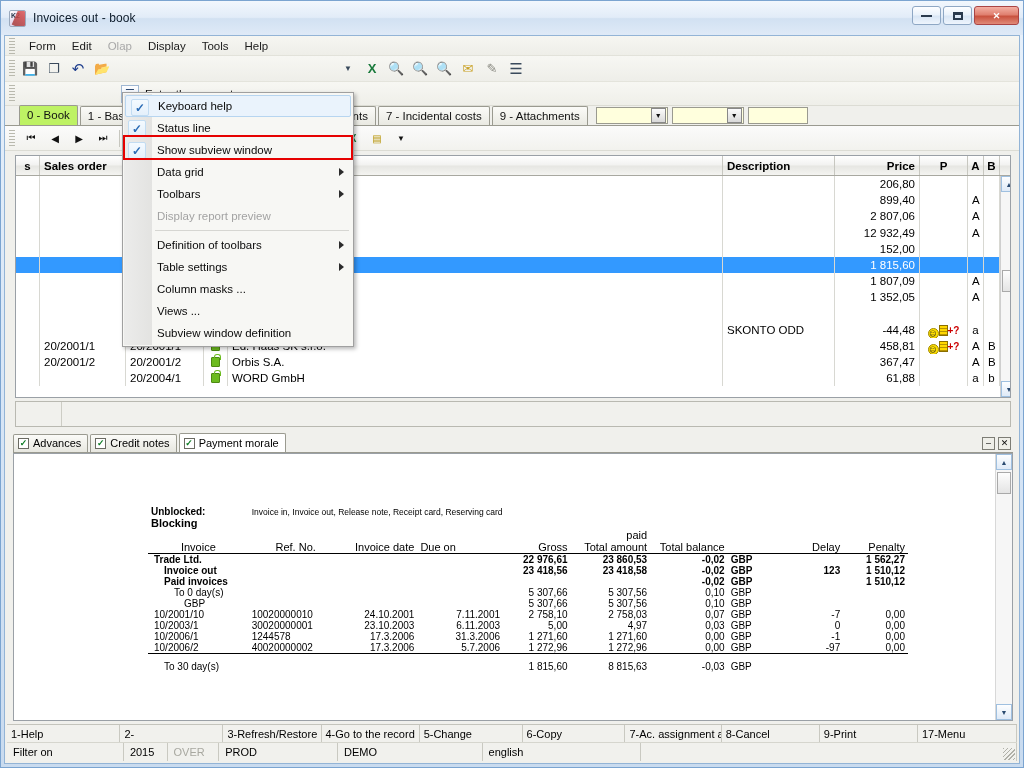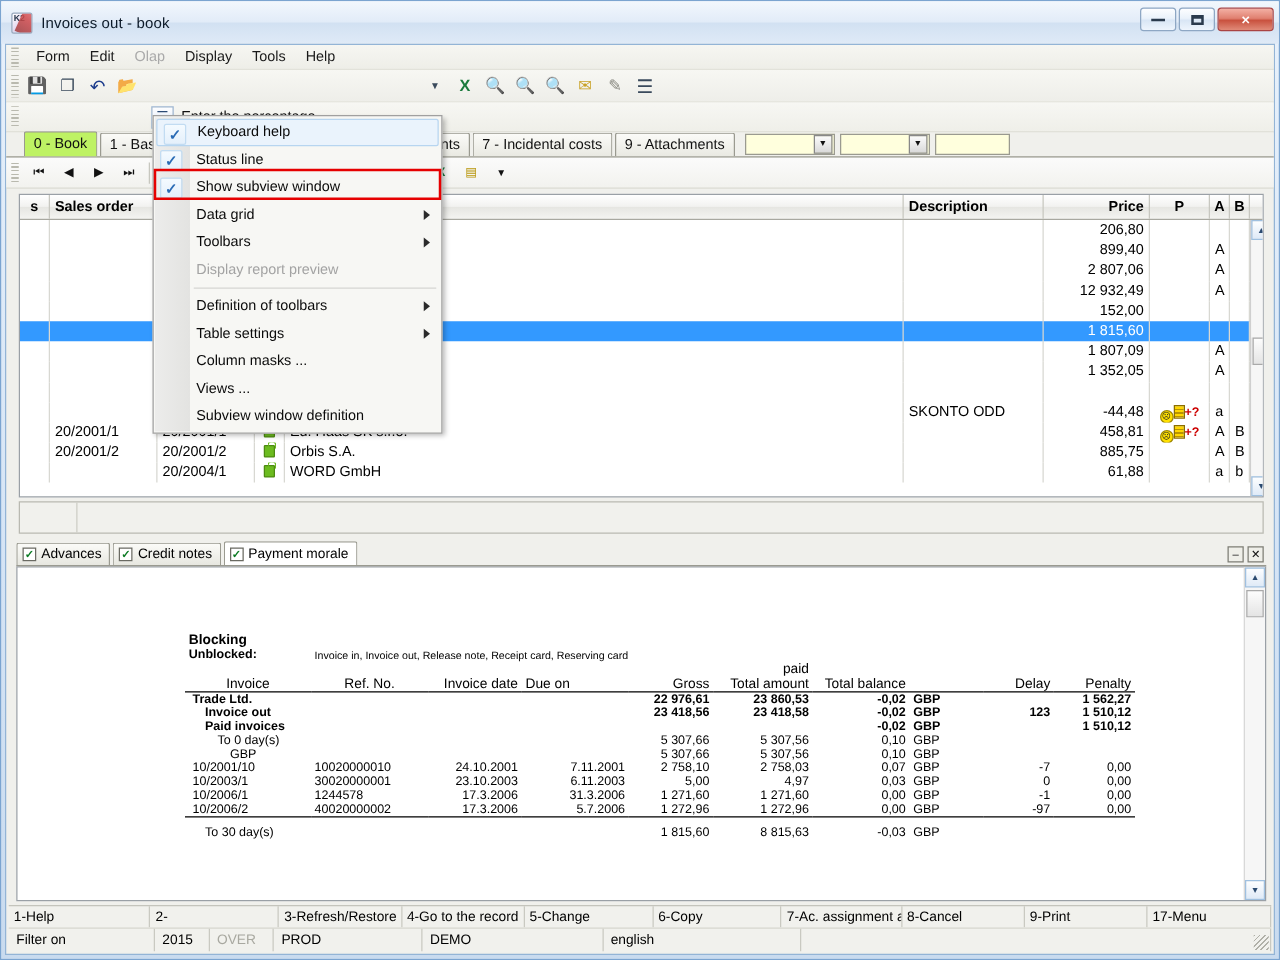--- a/index.html
+++ b/index.html
@@ -798,21 +798,21 @@
               <div class="gc c" style="width: 16px;">A</div>
               <div class="gc c" style="width: 16px;">B</div>
             </div>
             <div class="grow">
               <div class="gc c" style="width: 24px;"></div>
               <div class="gc" style="width: 86px;">20/2001/2</div>
               <div class="gc" style="width: 78px;">20/2001/2</div>
               <div class="gc c" style="width: 24px;"><span class="lock"></span></div>
               <div class="gc" style="width: 495px;">Orbis S.A.</div>
               <div class="gc" style="width: 112px;"></div>
-              <div class="gc r" style="width: 85px;">885,75</div>
+              <div class="gc r" style="width: 85px;">367,47</div>
               <div class="gc c" style="width: 48px;"></div>
               <div class="gc c" style="width: 16px;">A</div>
               <div class="gc c" style="width: 16px;">B</div>
             </div>
             <div class="grow">
               <div class="gc c" style="width: 24px;"></div>
               <div class="gc" style="width: 86px;"></div>
               <div class="gc" style="width: 78px;">20/2004/1</div>
               <div class="gc c" style="width: 24px;"><span class="lock"></span></div>
               <div class="gc" style="width: 495px;">WORD GmbH</div>
@@ -856,35 +856,35 @@
           <div class="sv-winbtn">✕</div>
         </div>
       </div>
 
       <div id="report-pane">
         <div id="report-scroll">
           <div id="report-canvas">
             <table class="rep">
               <tbody id="report-body">
                   <tr>
+                    <td class="rp-b" style="width: 118px;">Unblocked:</td>
+                    <td class="tiny" style="width: 120px;;text-align:left;" colspan="6">Invoice in, Invoice out, Release note, Receipt card, Reserving card</td>
+                    <td style="width: 84px;"></td>
+                    <td style="width: 68px;"></td>
+                    <td style="width: 84px;"></td>
+                  </tr>
+                  <tr>
                     <td class="rp-b" style="width: 118px;;font-size:11px;padding-bottom:0;" colspan="3">Blocking</td>
                     <td style="width: 120px;"></td>
                     <td style="width: 84px;"></td>
                     <td style="width: 68px;"></td>
                     <td style="width: 84px;"></td>
                     <td style="width: 90px;"></td>
                     <td style="width: 78px;"></td>
                     <td style="width: 26px;"></td>
-                  </tr>
-                  <tr>
-                    <td class="rp-b" style="width: 118px;">Unblocked:</td>
-                    <td class="tiny" style="width: 120px;;text-align:left;" colspan="6">Invoice in, Invoice out, Release note, Receipt card, Reserving card</td>
-                    <td style="width: 84px;"></td>
-                    <td style="width: 68px;"></td>
-                    <td style="width: 84px;"></td>
                   </tr>
                   <tr class="hdrow">
                     <td style="width: 118px;"></td>
                     <td style="width: 120px;"></td>
                     <td style="width: 84px;"></td>
                     <td style="width: 68px;"></td>
                     <td style="width: 84px;"></td>
                     <td class="rp-r" style="width: 90px;">paid</td>
                     <td style="width: 78px;"></td>
                     <td style="width: 26px;"></td>

